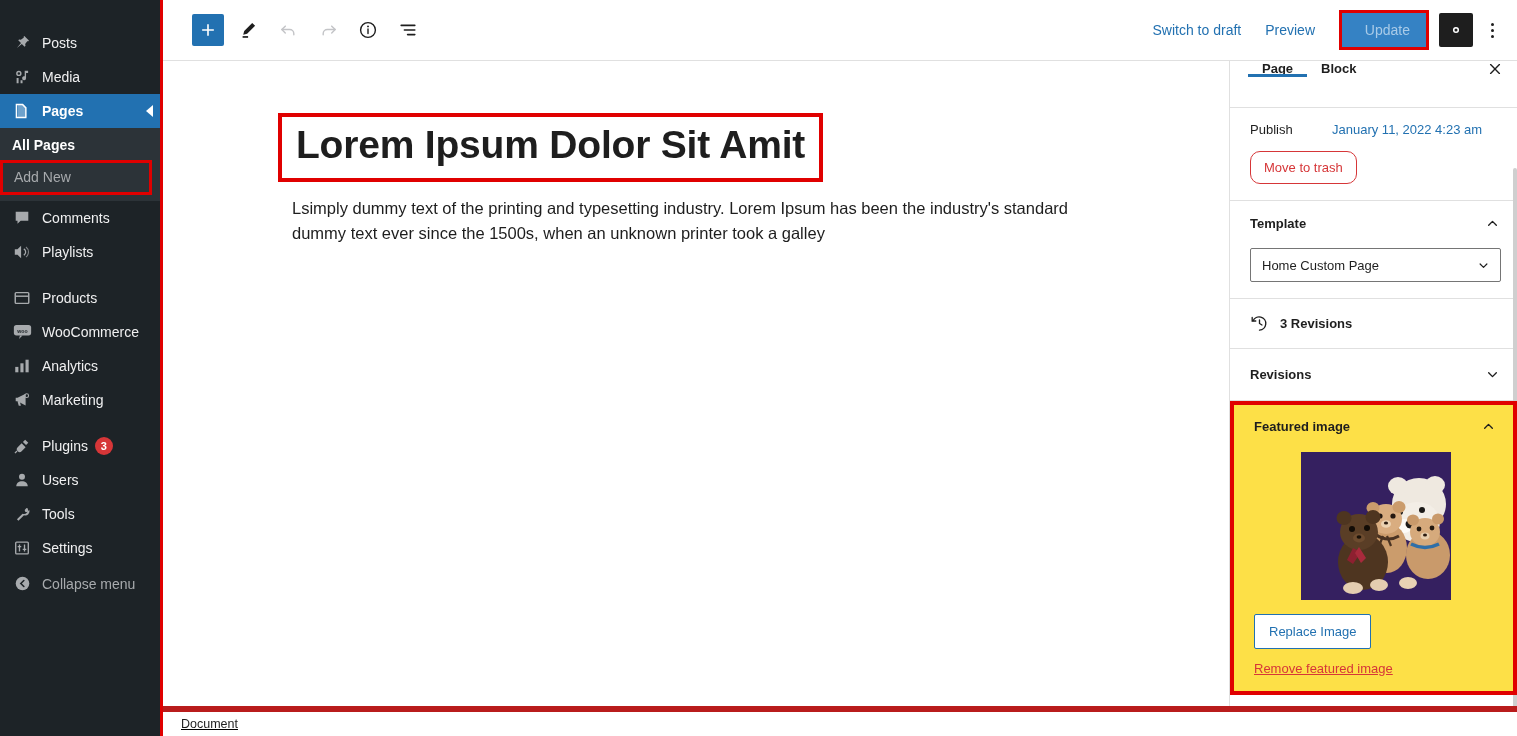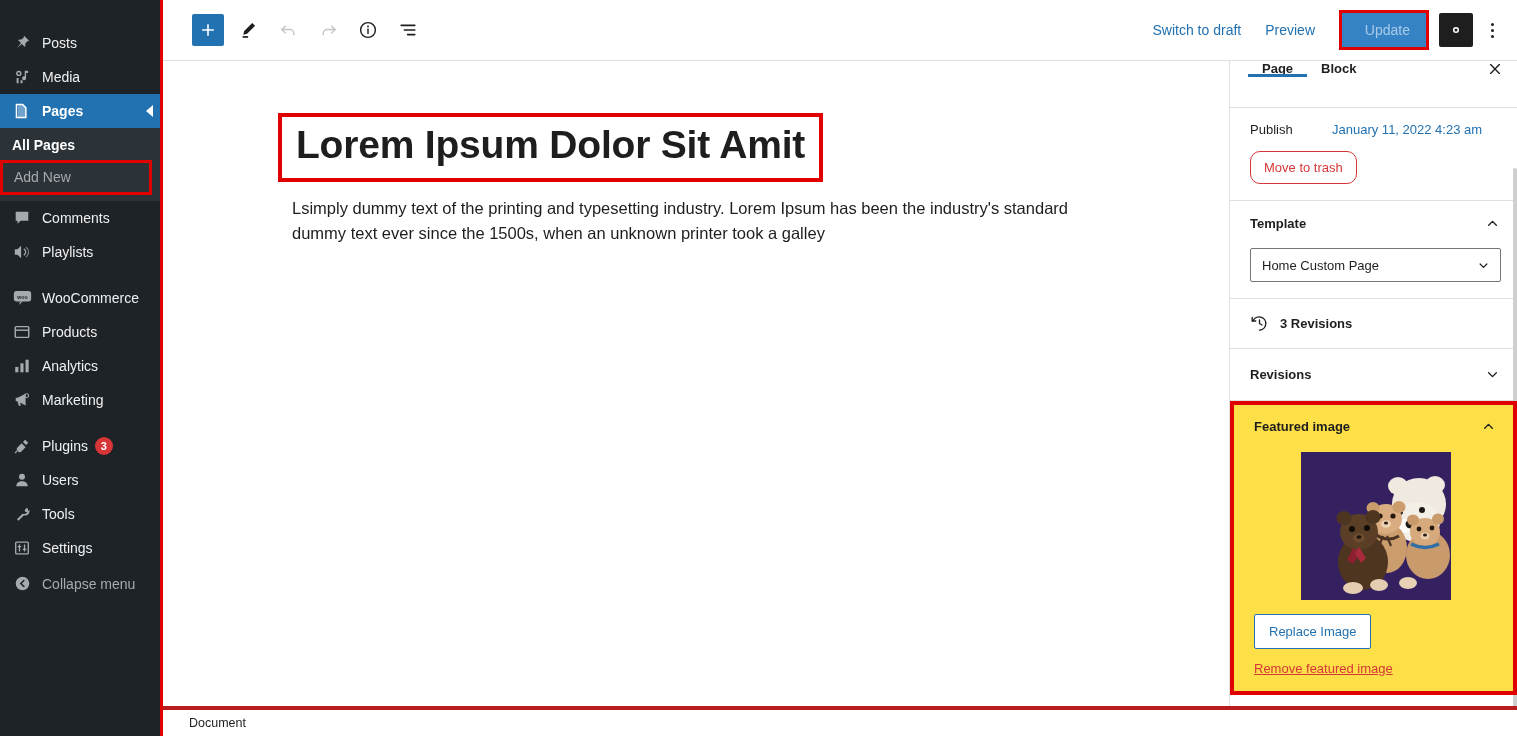--- a/index.html
+++ b/index.html
@@ -187,22 +187,22 @@
     border: 1px solid #2271b1; color: #2271b1; background: #fff;
     font-size: 13px; padding: 9px 14px; border-radius: 2px; cursor: pointer;
   }
   .remove-link {
     display: inline-block; margin-top: 12px; font-size: 13px;
     color: #d63638; text-decoration: underline; cursor: pointer;
   }
 
   
   .ed-footer {
-    height: 30px; flex: 0 0 30px; border-top: 4px solid #b91c1c;
-    display: flex; align-items: center; padding-left: 26px; background: #fff;
+    height: 30px; flex: 0 0 30px; border-top: 6px solid #b91c1c;
+    display: flex; align-items: center; padding-left: 18px; background: #fff; text-decoration: underline;
   }
   .footer-crumb { font-size: 12.5px; color: #1e1e1e; cursor: pointer; }
 
   
   .insp-sbar {
     position: absolute; right: 0px; top: 60px; width: 4px; height: 560px;
     background: #cfcfcf; border-radius: 2px;
   }
 </style>
 </head>
@@ -265,40 +265,40 @@
         <svg width="18" height="18" viewBox="0 0 20 20" fill="currentColor">
             <path d="M9 3L5 7H2v6h3l4 4V3z"></path>
             <path d="M12 6.5a4 4 0 010 7" stroke="currentColor" stroke-width="1.4" fill="none"></path>
             <path d="M14.4 4.4a7 7 0 010 11.2" stroke="currentColor" stroke-width="1.2" fill="none" opacity=".7"></path>
           </svg>
       </span>
       <span class="mi-label">Playlists</span>
     </div>
 
     <div class="menu-gap"></div>
+
+    <div class="menu-item">
+      <span class="mi-icon">
+        <svg width="18" height="18" viewBox="0 0 20 20" fill="none" stroke="currentColor" stroke-width="1.6">
+            <rect x="2.5" y="4" width="15" height="12" rx="1"></rect>
+            <path d="M2.5 8h15"></path>
+          </svg>
+      </span>
+      <span class="mi-label">Products</span>
+    </div>
 
     <div class="menu-item">
       <span class="mi-icon">
         <svg width="19" height="16" viewBox="0 0 22 18" fill="currentColor">
             <rect x="1" y="1" width="20" height="12" rx="3"></rect>
             <path d="M8 13l-1 4 4-4z"></path>
             <text x="11" y="9.6" font-size="6" text-anchor="middle" fill="#1d2327" font-family="Liberation Sans, sans-serif" font-weight="700">woo</text>
           </svg>
       </span>
       <span class="mi-label">WooCommerce</span>
-    </div>
-
-    <div class="menu-item">
-      <span class="mi-icon">
-        <svg width="18" height="18" viewBox="0 0 20 20" fill="none" stroke="currentColor" stroke-width="1.6">
-            <rect x="2.5" y="4" width="15" height="12" rx="1"></rect>
-            <path d="M2.5 8h15"></path>
-          </svg>
-      </span>
-      <span class="mi-label">Products</span>
     </div>
 
     <div class="menu-item">
       <span class="mi-icon">
         <svg width="18" height="18" viewBox="0 0 20 20" fill="currentColor">
             <rect x="2.5" y="11" width="3.5" height="6"></rect>
             <rect x="8.2" y="7" width="3.5" height="10"></rect>
             <rect x="13.9" y="3" width="3.5" height="14"></rect>
           </svg>
       </span>

